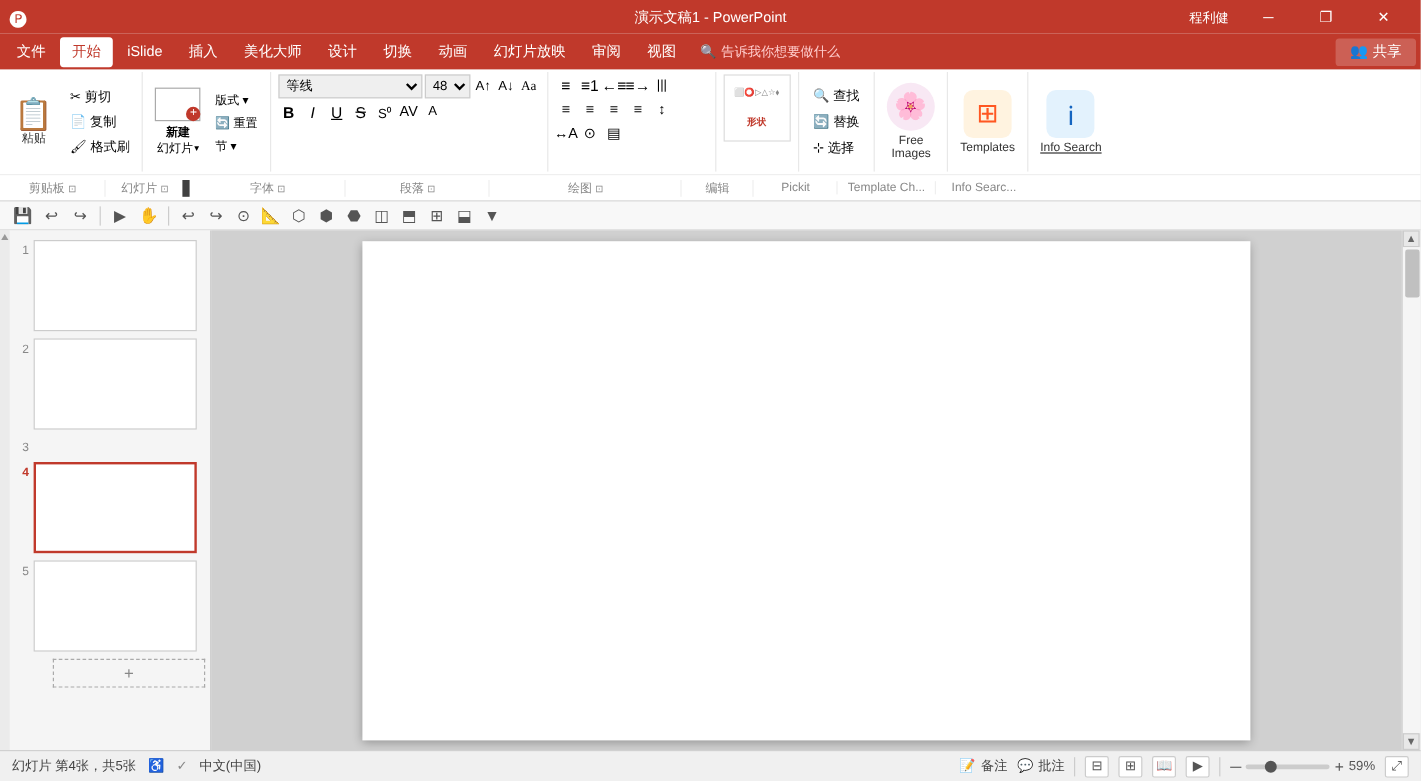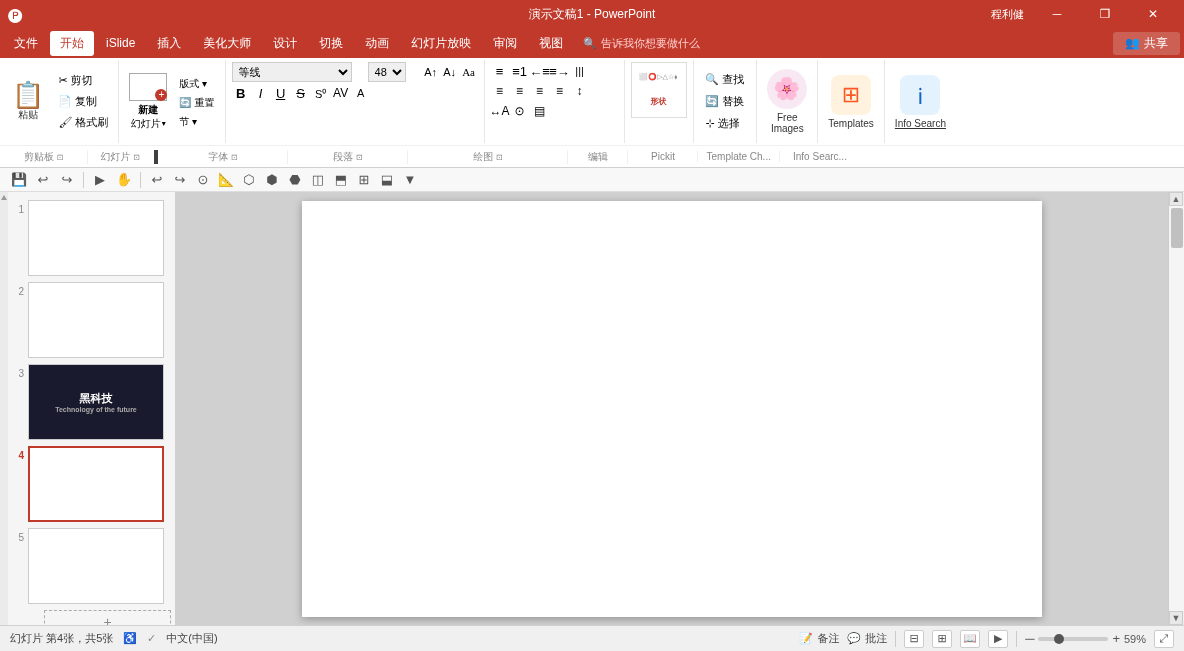--- a/index.html
+++ b/index.html
@@ -322,21 +322,21 @@
         </div>
         <div style="display:flex;flex-direction:column;gap:1px;font-size:10px;margin-top:4px;">
           <div style="padding:2px 4px;cursor:pointer;border-radius:2px;">版式 ▾</div>
           <div style="padding:2px 4px;cursor:pointer;border-radius:2px;">🔄 重置</div>
           <div style="padding:2px 4px;cursor:pointer;border-radius:2px;">节 ▾</div>
         </div>
       </div>
     </div>
 
     <div style="display:flex;flex-direction:column;padding:2px 6px;border-right:1px solid #e8e8e8;gap:2px;min-width:180px;">
-      <div style="display:flex;gap:16px;">
+      <div style="display:flex;gap:2px;">
         <select style="width:120px;height:20px;font-size:11px;border:1px solid #ccc;padding:0 2px;">
           <option>等线</option>
         </select>
         <select style="width:38px;height:20px;font-size:11px;border:1px solid #ccc;padding:0 2px;">
           <option>48</option>
         </select>
         <div style="display:flex;align-items:center;gap:1px;">
           <div style="width:18px;height:18px;display:flex;align-items:center;justify-content:center;cursor:pointer;border-radius:2px;font-size:11px;">A↑</div>
           <div style="width:18px;height:18px;display:flex;align-items:center;justify-content:center;cursor:pointer;border-radius:2px;font-size:11px;">A↓</div>
           <div style="width:18px;height:18px;display:flex;align-items:center;justify-content:center;cursor:pointer;border-radius:2px;font-size:11px;font-family:Liberation Serif, serif;">Aa</div>
@@ -414,21 +414,21 @@
 
     <div style="display:flex;flex-direction:column;align-items:center;justify-content:center;padding:4px 10px;cursor:pointer;">
       <div style="width:40px;height:40px;border-radius:8px;background:#e3f2fd;display:flex;align-items:center;justify-content:center;font-size:22px;color:#1565c0;">ℹ</div>
       <span style="font-size:10px;color:#333;margin-top:3px;text-decoration:underline;">Info Search</span>
     </div>
 
   </div>
 
   <div style="display:flex;height:22px;border-top:1px solid #efefef;align-items:center;font-size:10px;color:#888;">
     <div style="padding:0 24px;border-right:1px solid #efefef;min-width:80px;text-align:center;">剪贴板 <span style="font-size:8px;">⊡</span></div>
-    <div style="padding:0 12px;border-right:4px solid #404040;min-width:70px;text-align:left;">幻灯片 <span style="font-size:8px;">⊡</span></div>
+    <div style="padding:0 12px;border-right:6px solid #404040;min-width:70px;text-align:right;">幻灯片 <span style="font-size:8px;">⊡</span></div>
     <div style="padding:0 20px;border-right:1px solid #efefef;min-width:130px;text-align:center;">字体 <span style="font-size:8px;">⊡</span></div>
     <div style="padding:0 20px;border-right:1px solid #efefef;min-width:120px;text-align:center;">段落 <span style="font-size:8px;">⊡</span></div>
     <div style="padding:0 20px;border-right:1px solid #efefef;min-width:160px;text-align:center;">绘图 <span style="font-size:8px;">⊡</span></div>
     <div style="padding:0 12px;border-right:1px solid #efefef;min-width:60px;text-align:center;">编辑</div>
     <div style="padding:0 8px;border-right:1px solid #efefef;min-width:70px;text-align:center;">Pickit</div>
     <div style="padding:0 8px;border-right:1px solid #efefef;min-width:80px;text-align:center;">Template Ch...</div>
     <div style="padding:0 8px;min-width:80px;text-align:center;">Info Searc...</div>
   </div>
 </div>
 
@@ -470,28 +470,20 @@
       <div class="slide-thumb"></div>
     </div>
 
     <div class="slide-item">
       <span class="slide-number">2</span>
       <div class="slide-thumb"></div>
     </div>
 
     <div class="slide-item">
       <span class="slide-number">3</span>
-      <div class="slide-thumb dark">
-        <div class="slide-thumb-content">
-          <div style="text-align:center;">
-            <div style="font-size:11px;font-weight:bold;color:white;">黑科技</div>
-            <div style="font-size:7px;color:#aaa;">Technology of the future</div>
-          </div>
-        </div>
-      </div>
     </div>
 
     <div class="slide-item">
       <span class="slide-number" style="color:#c0392b;font-weight:bold;">4</span>
       <div class="slide-thumb active"></div>
     </div>
 
     <div class="slide-item">
       <span class="slide-number">5</span>
       <div class="slide-thumb"></div>

